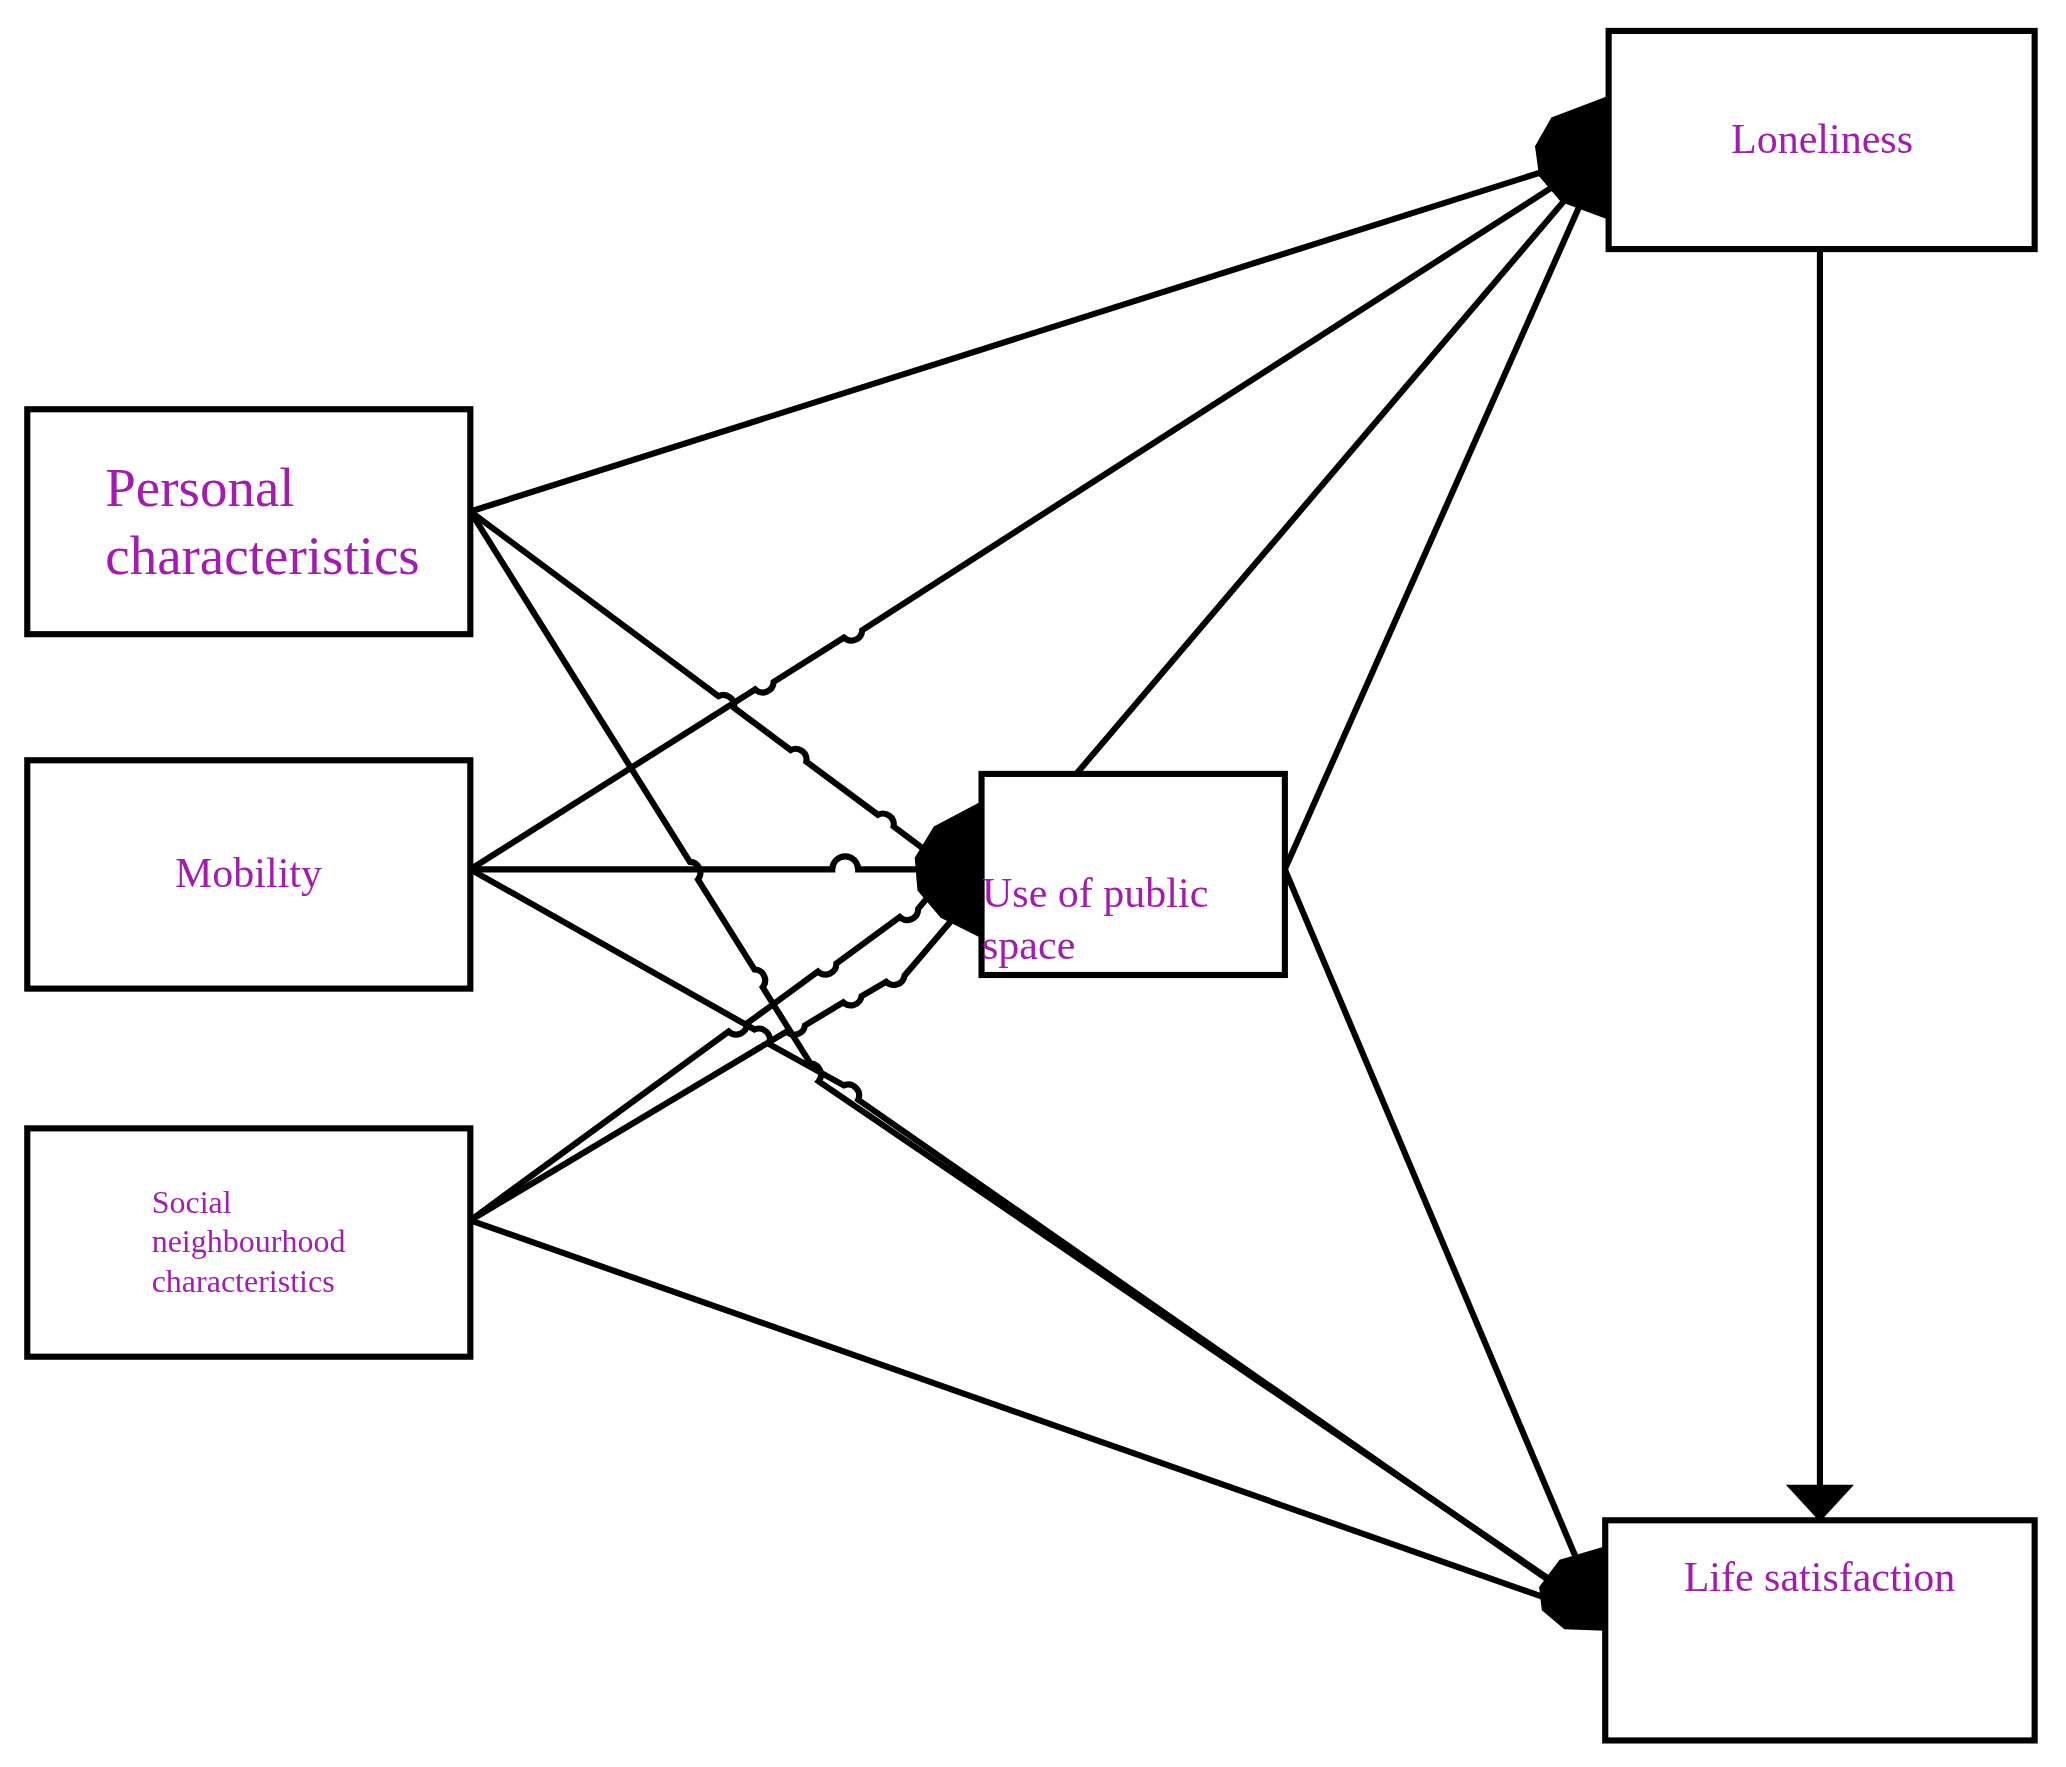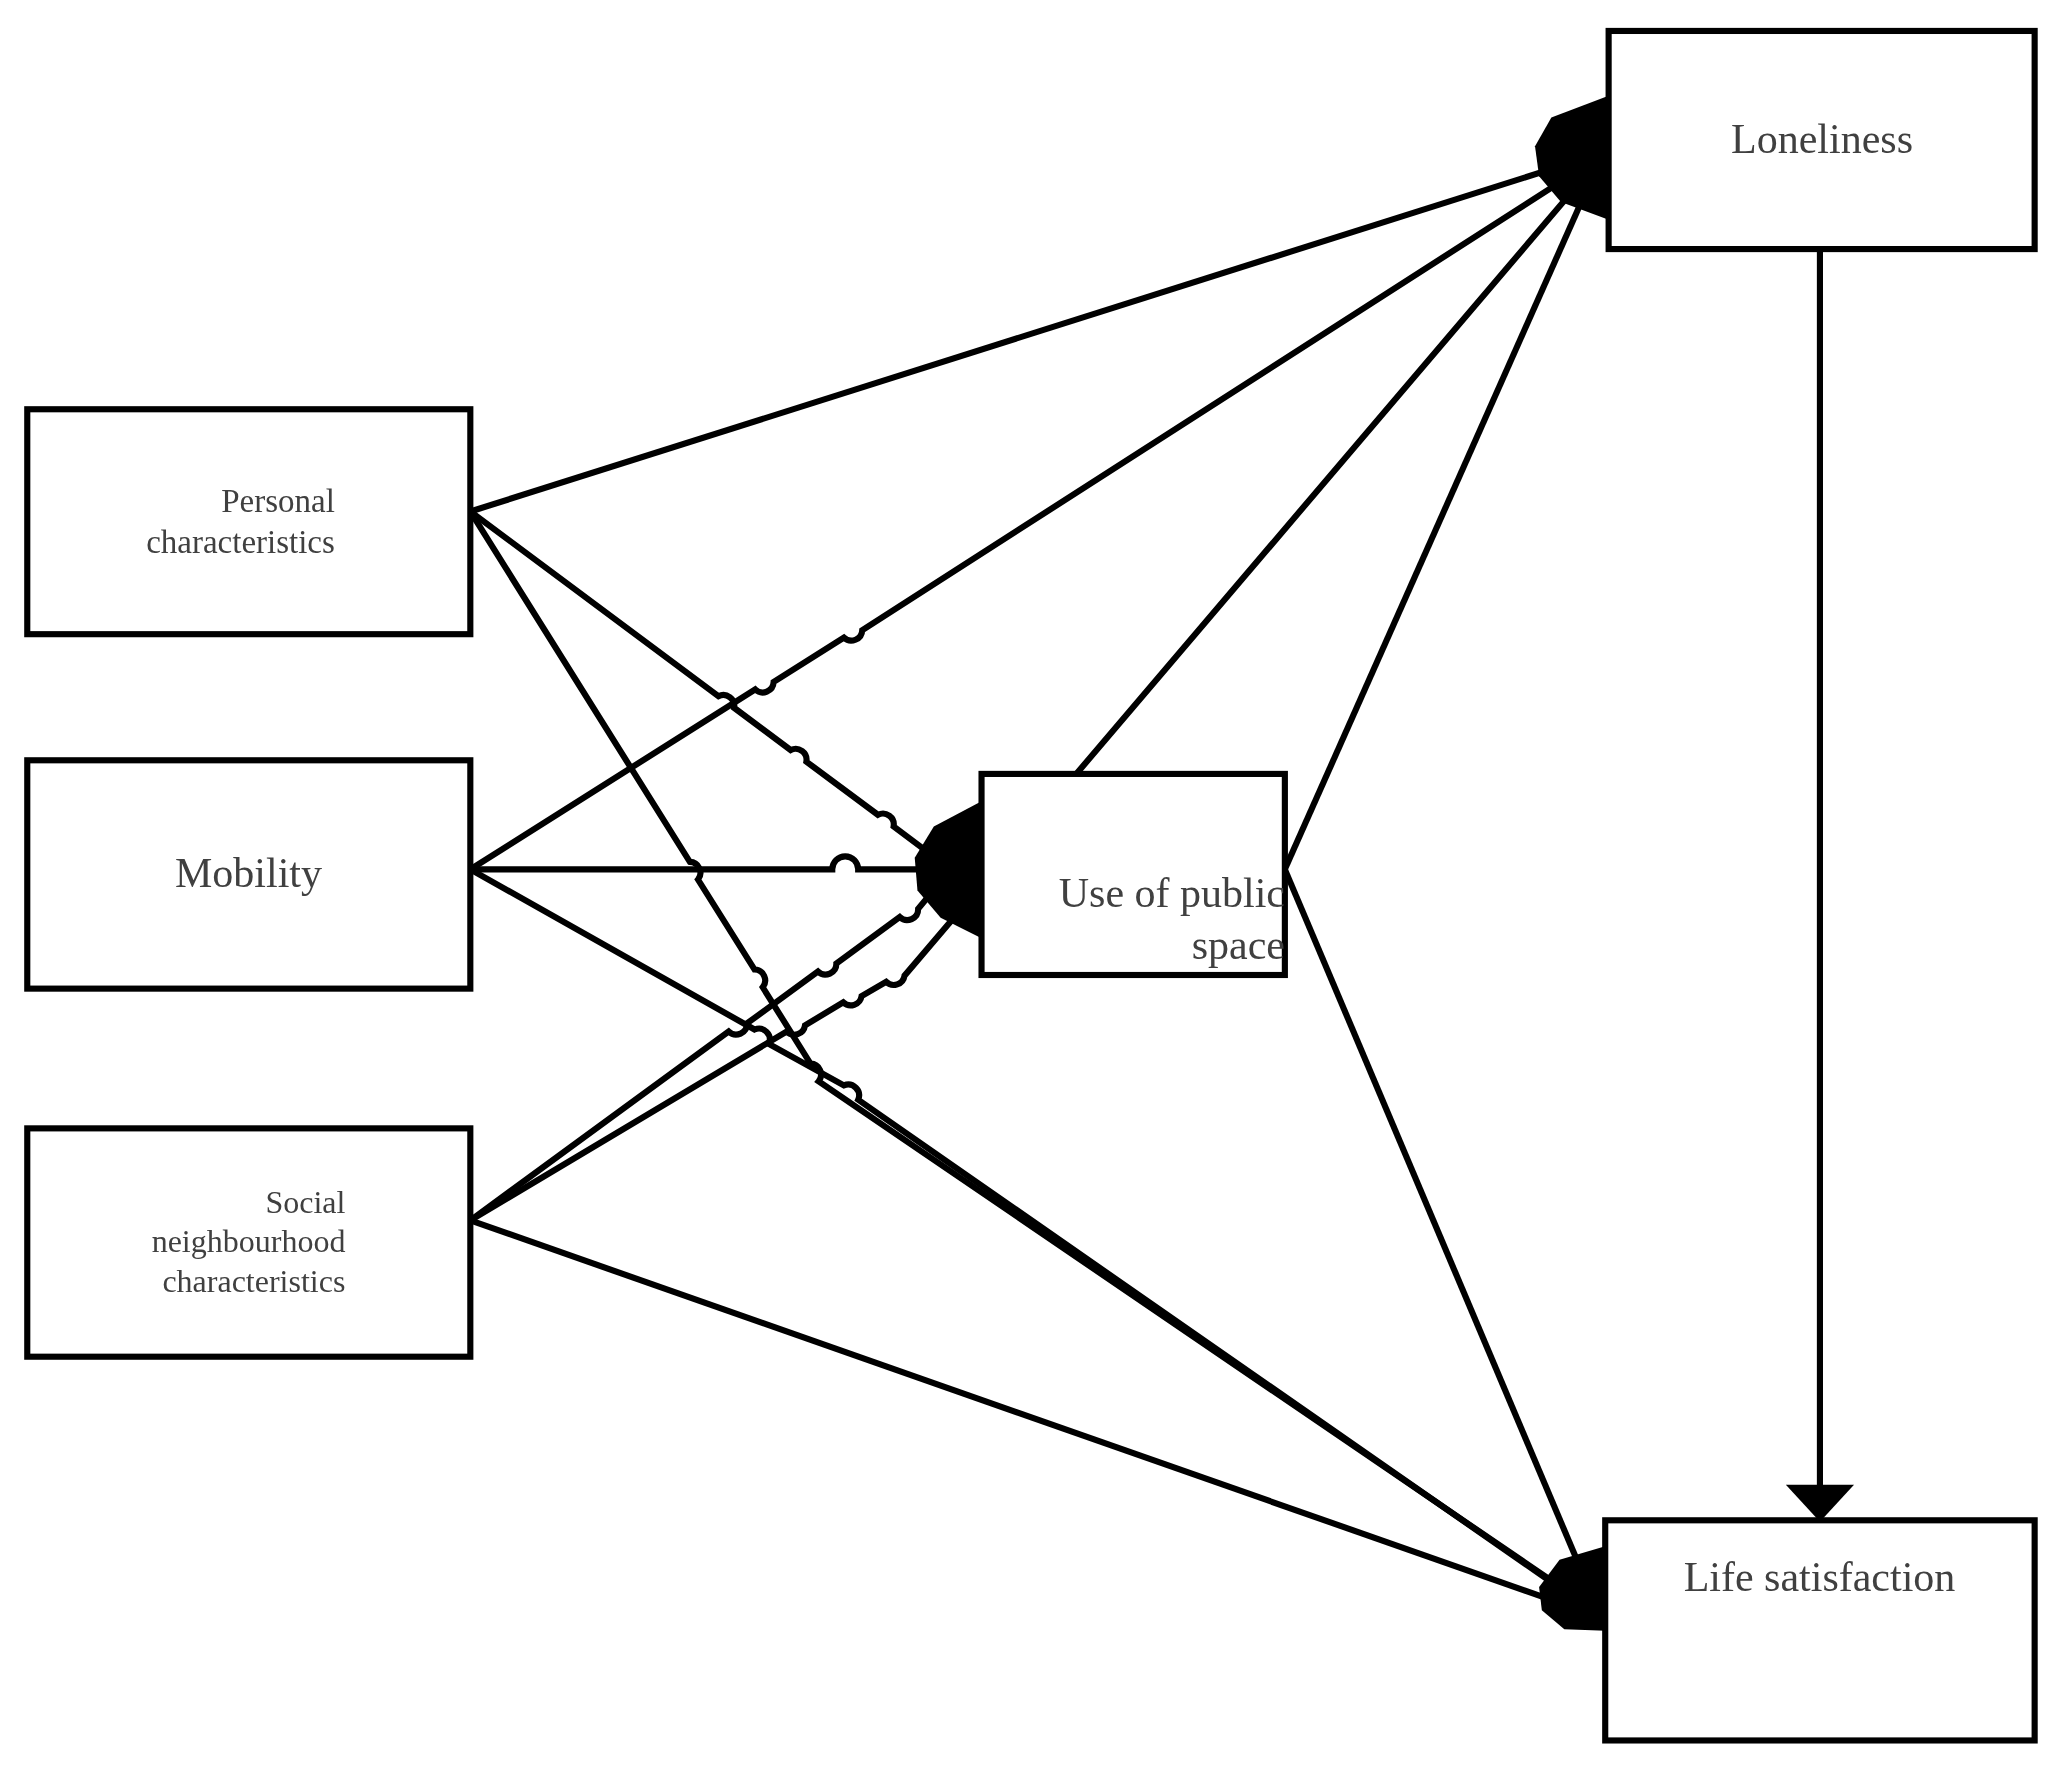--- a/index.html
+++ b/index.html
@@ -2,23 +2,23 @@
 <html style="font-size:11px"><head>
 <meta charset="utf-8">
 <style>
   html,body{margin:0;padding:0;background:#ffffff;}
   body{font-family:"Liberation Serif", serif;}
   #stage{position:relative;width:2066px;height:1768px;background:#ffffff;overflow:hidden;}
   #diagram{position:absolute;left:0;top:0;width:2066px;height:1768px;}
   .node-label{
     position:absolute;
     display:flex;align-items:center;justify-content:center;
-    text-align:right;
+    text-align:left;
     font-family:"Liberation Serif", serif;
-    color:#404040;
+    color:#a21caf;
     line-height:1.22;
     pointer-events:none;
     white-space:pre-line;
   }
 </style>
 </head>
 <body>
 
 <div id="stage">
 
@@ -106,21 +106,21 @@
     <g fill="#ffffff" stroke="#000000" stroke-width="9">
       <rect x="40" y="600" width="650" height="330"></rect>
       <rect x="40" y="1115" width="650" height="335"></rect>
       <rect x="40" y="1655" width="650" height="335"></rect>
       <rect x="1440" y="1135" width="445" height="295"></rect>
       <rect x="2360" y="45" width="625" height="320"></rect>
       <rect x="2355" y="2230" width="630" height="323"></rect>
     </g>
   </svg>
 
-  <div class="node-label" style="left:19px;top:409px;width:443px;height:225px;font-size:33px;">Personal
+  <div class="node-label" style="left:41px;top:409px;width:443px;height:225px;font-size:55px;">Personal
 characteristics</div>
 
   <div class="node-label" style="left:27px;top:760px;width:443px;height:228px;font-size:42px;">Mobility</div>
 
   <div class="node-label" style="left:27px;top:1128px;width:443px;height:228px;font-size:32px;">Social
 neighbourhood
 characteristics</div>
 
   <div class="node-label" style="left:982px;top:819px;width:303px;height:201px;font-size:42px;">Use of public space</div>
 

